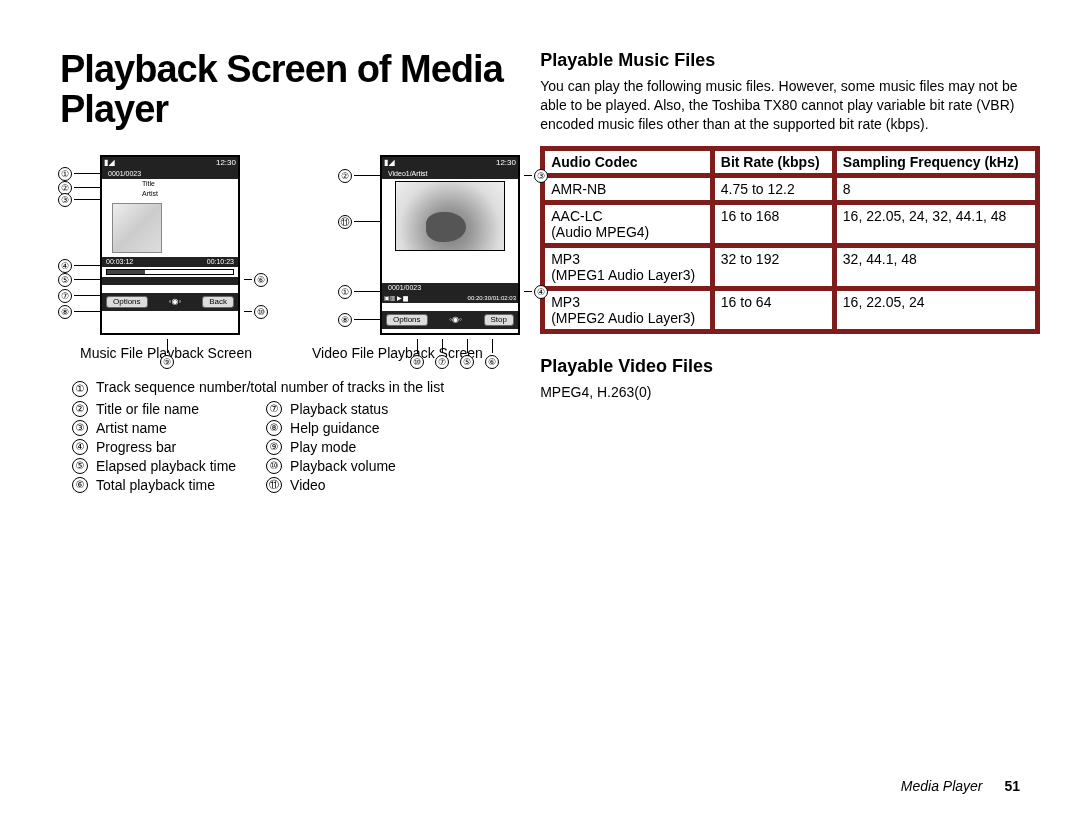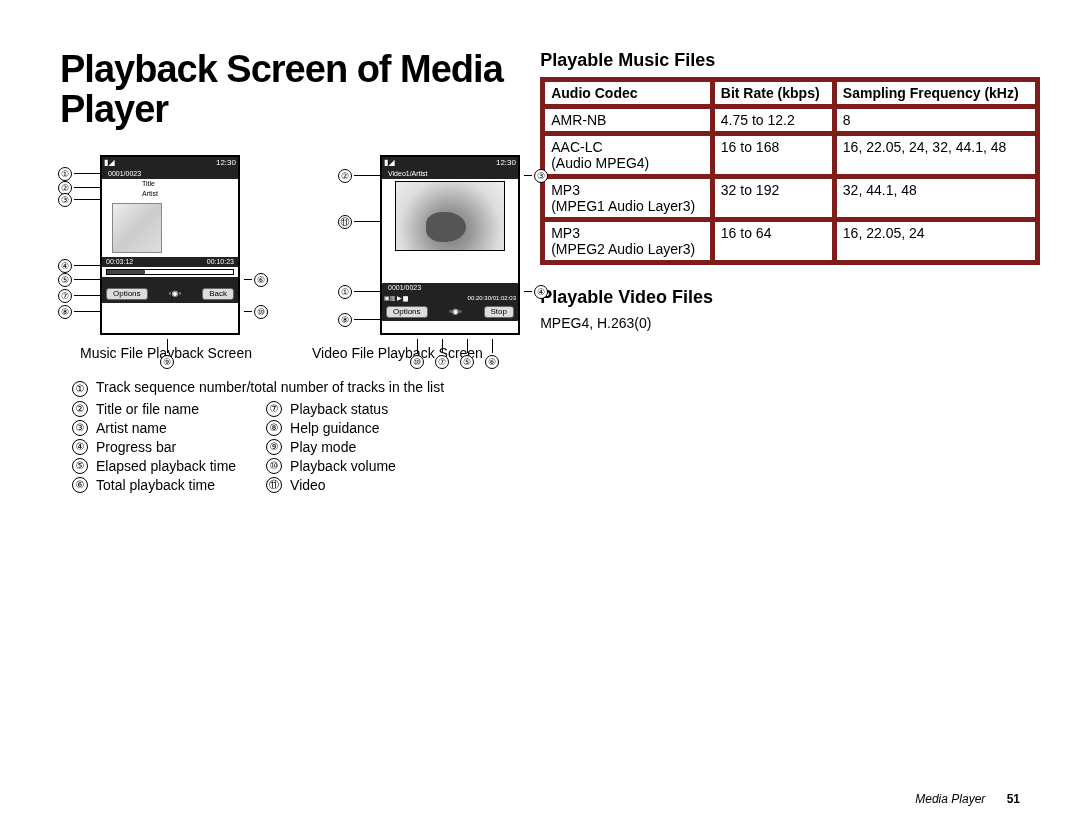--- a/index.html
+++ b/index.html
@@ -87,20 +87,21 @@
     height: 6px; margin: 2px 4px;
     border: 1px solid #000;
     background: linear-gradient(to right,#444 0%,#444 30%,#fff 30%,#fff 100%);
   }
   .soft-row {
     display: flex; justify-content: space-between;
     padding: 2px 4px;
     background: #222;
     height: 18px;
     align-items: center;
+    margin-top: 8px;
   }
   .softkey {
     background: #ddd;
     border: 1px solid #666;
     border-radius: 3px;
     font-size: 8px;
     padding: 0px 6px;
     height: 12px; line-height: 10px;
   }
   .vid-frame {
@@ -186,22 +187,22 @@
   th, td {
     border: 5px solid #7f1d1d;
     padding: 3px 6px;
     text-align: left;
     vertical-align: top;
   }
   th { font-weight: bold; }
 
   .footer {
     position: absolute;
-    bottom: 25px; right: 60px;
-    font-size: 12px;
+    bottom: 37px; right: 60px;
+    font-size: 14px;
   }
   .footer .sec { font-style: italic; margin-right: 18px; }
   .footer .pg { font-weight: bold; }
 
   .callout.left  { left: -2px; }
   .callout.right { right: -18px; flex-direction: row-reverse; }
   .callout.below { flex-direction: column-reverse; }
   .vlead { width:1px; background:#000; height:14px; margin:2px 0;}
 </style>
 </head>
@@ -400,20 +401,21 @@
         <div>
             <span class="lnum">⑪</span>
             <span>Video</span>
           </div>
       </div>
     </div>
   </div>
 
   <div class="right-col">
     <div class="sub-title">Playable Music Files</div>
+    <div class="body-text">You can play the following music files. However, some music files may not be able to be played. Also, the Toshiba TX80 cannot play variable bit rate (VBR) encoded music files other than at the supported bit rate (kbps).</div>
 
     <table>
       <tbody>
           <tr>
         <th>Audio Codec</th>
         <th>Bit Rate (kbps)</th>
         <th>Sampling Frequency (kHz)</th>
       </tr>
       <tr>
         <td>AMR-NB</td>

